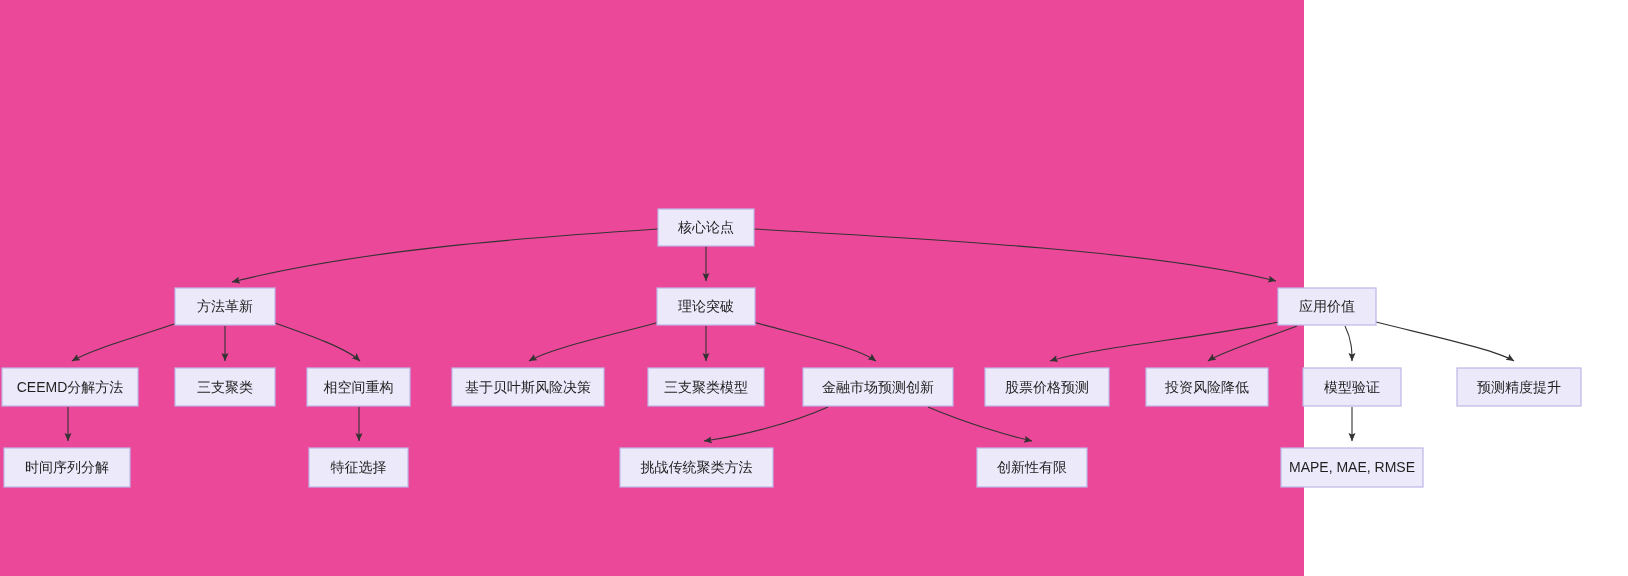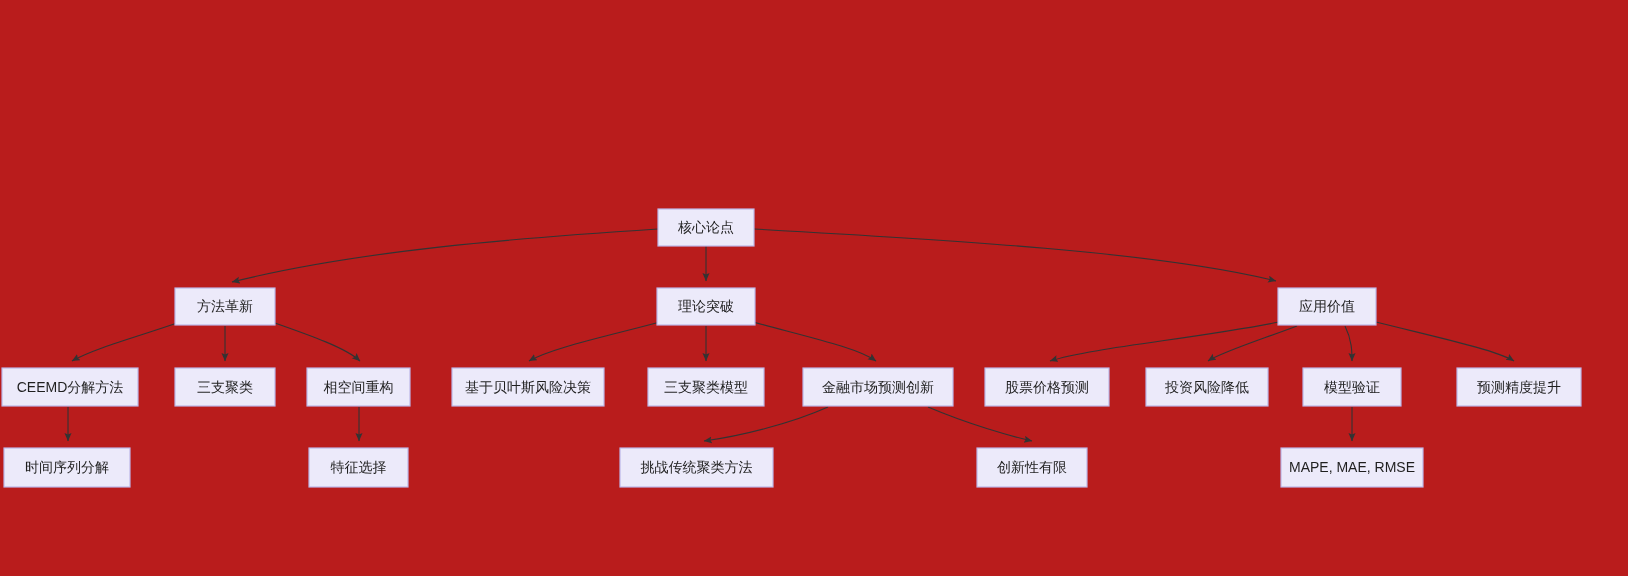--- a/index.html
+++ b/index.html
@@ -8,23 +8,23 @@
     background: #ffffff;
   }
   body {
     width: 1628px;
     height: 576px;
     font-family: "Liberation Sans", "DejaVu Sans", sans-serif;
     overflow: hidden;
   }
   #diagram-root {
     position: relative;
-    width: 1628px;
+    width: 1304px;
     height: 576px;
-    background: #b91c1c;
+    background: #ec4899;
     text-decoration: underline;
   }
   svg.flow-canvas {
     position: absolute;
     top: 0;
     left: 0;
     width: 1628px;
     height: 576px;
   }
   .node-rect {

